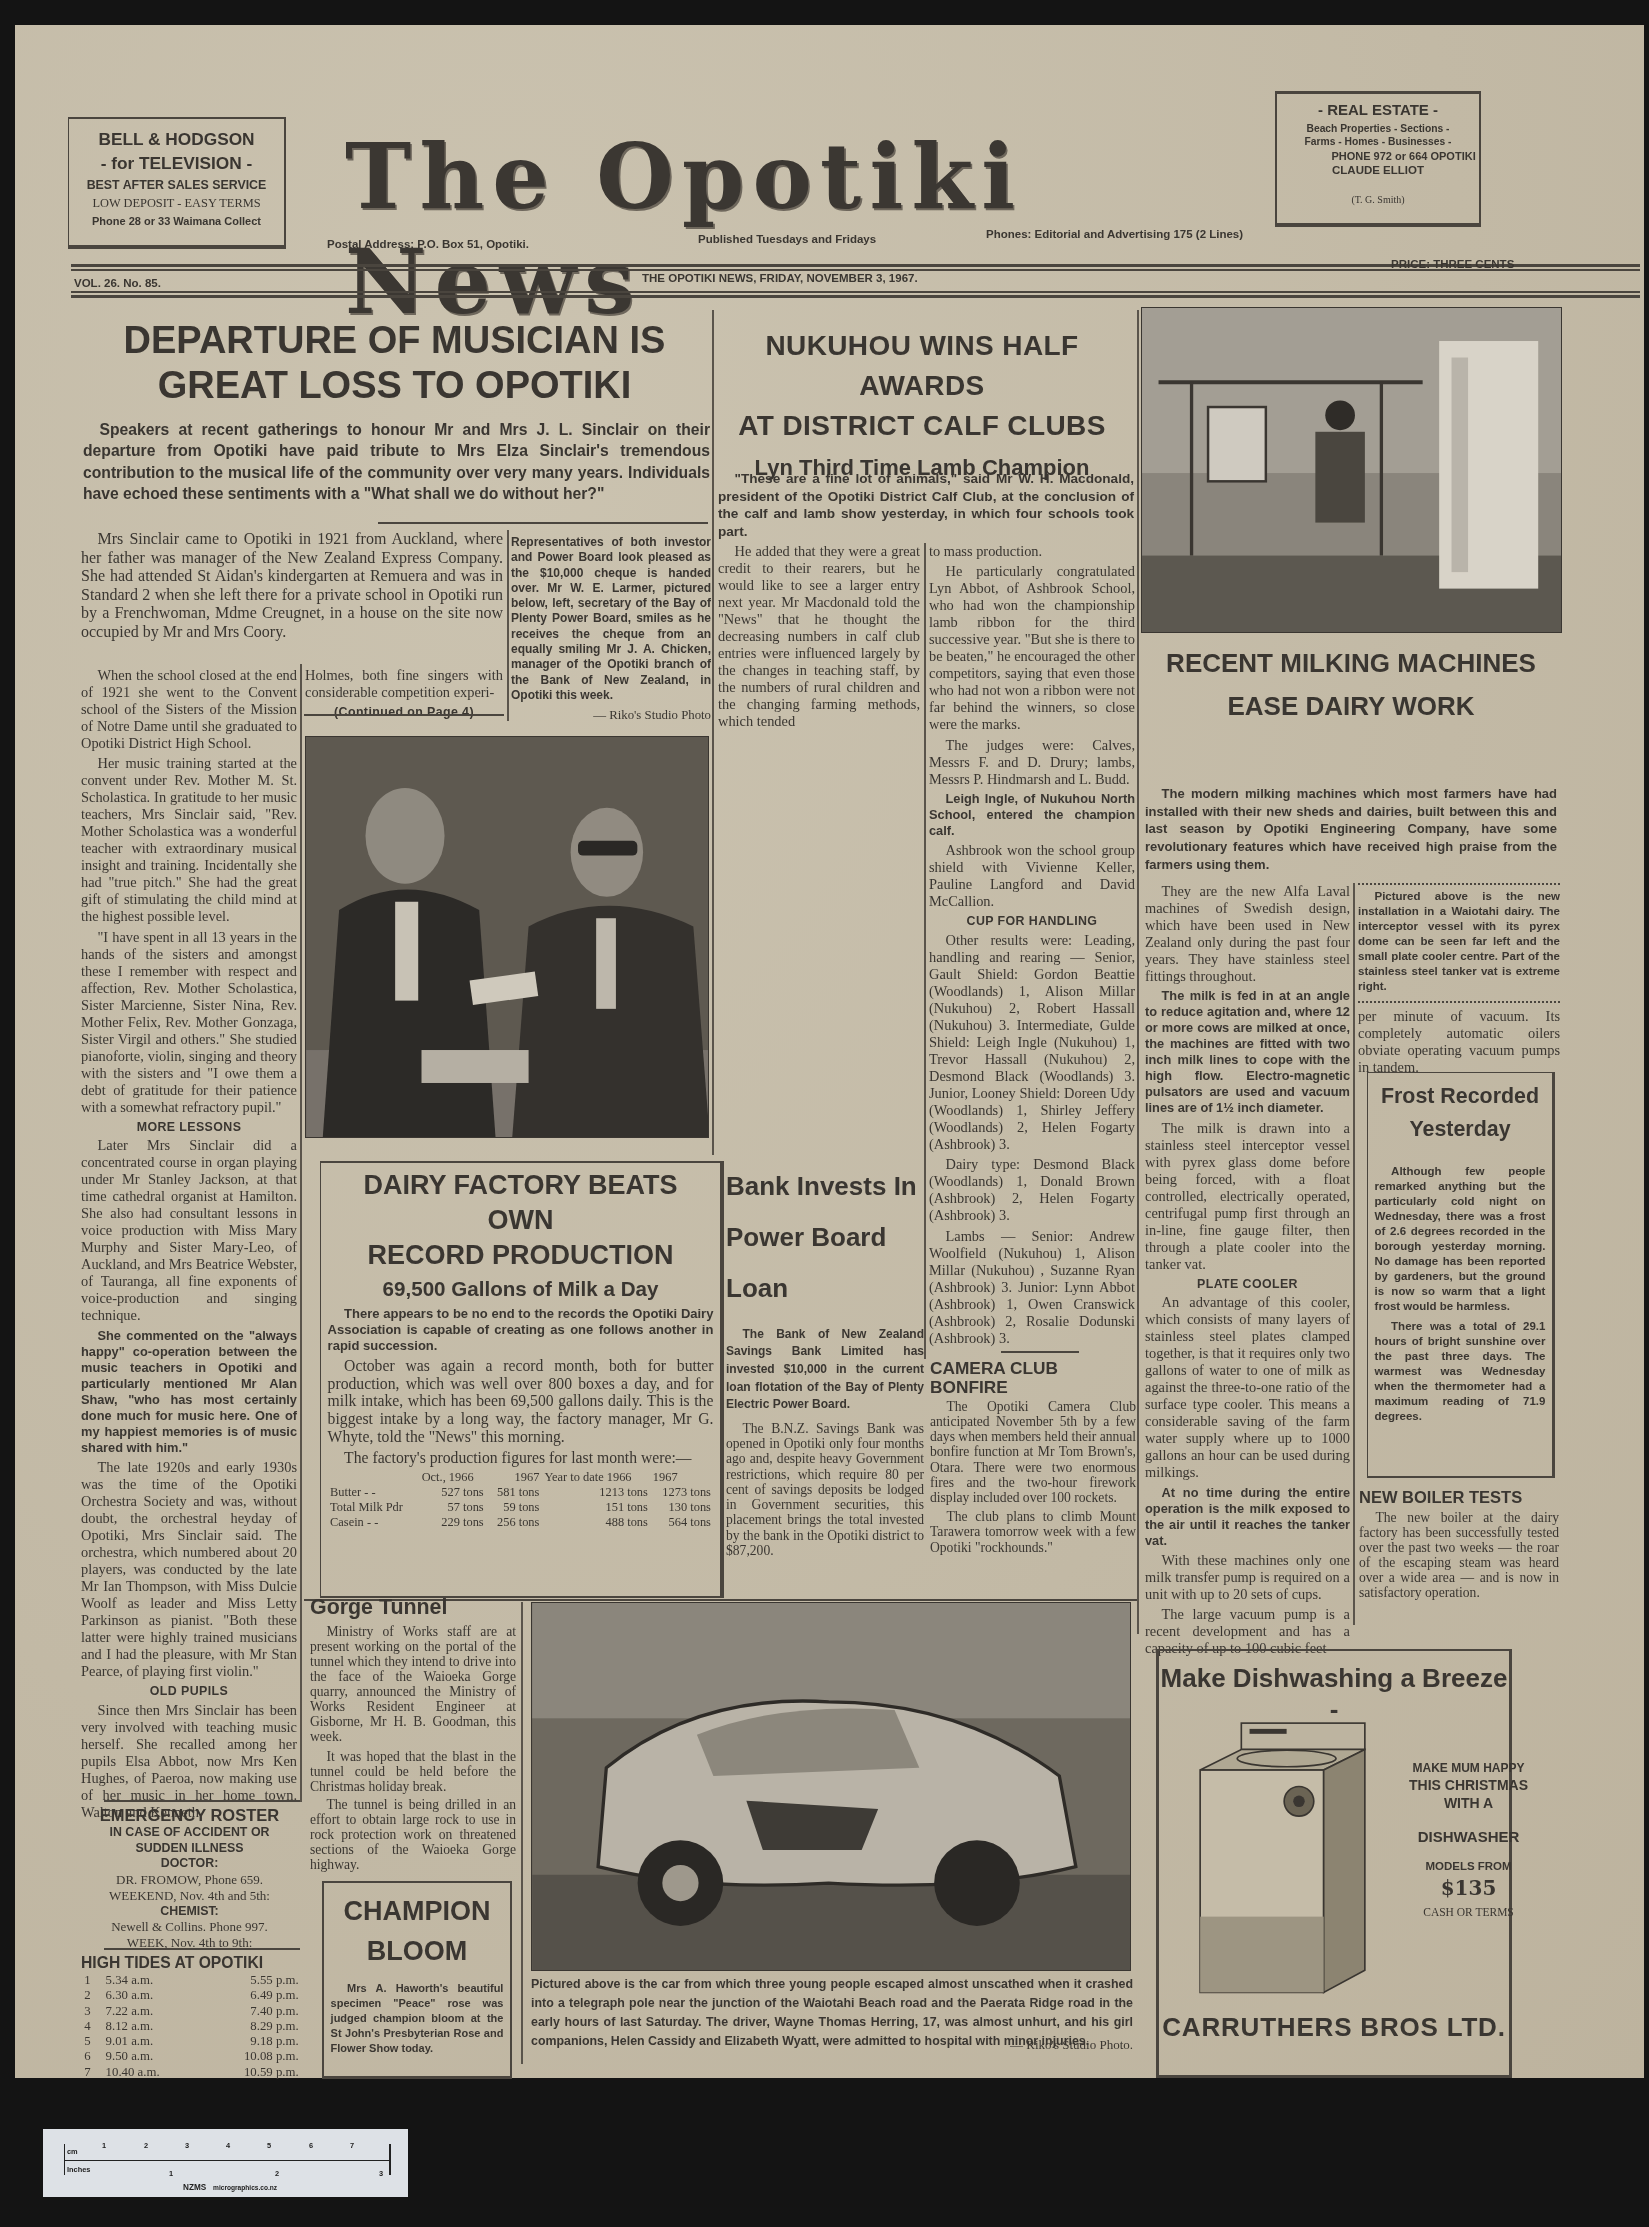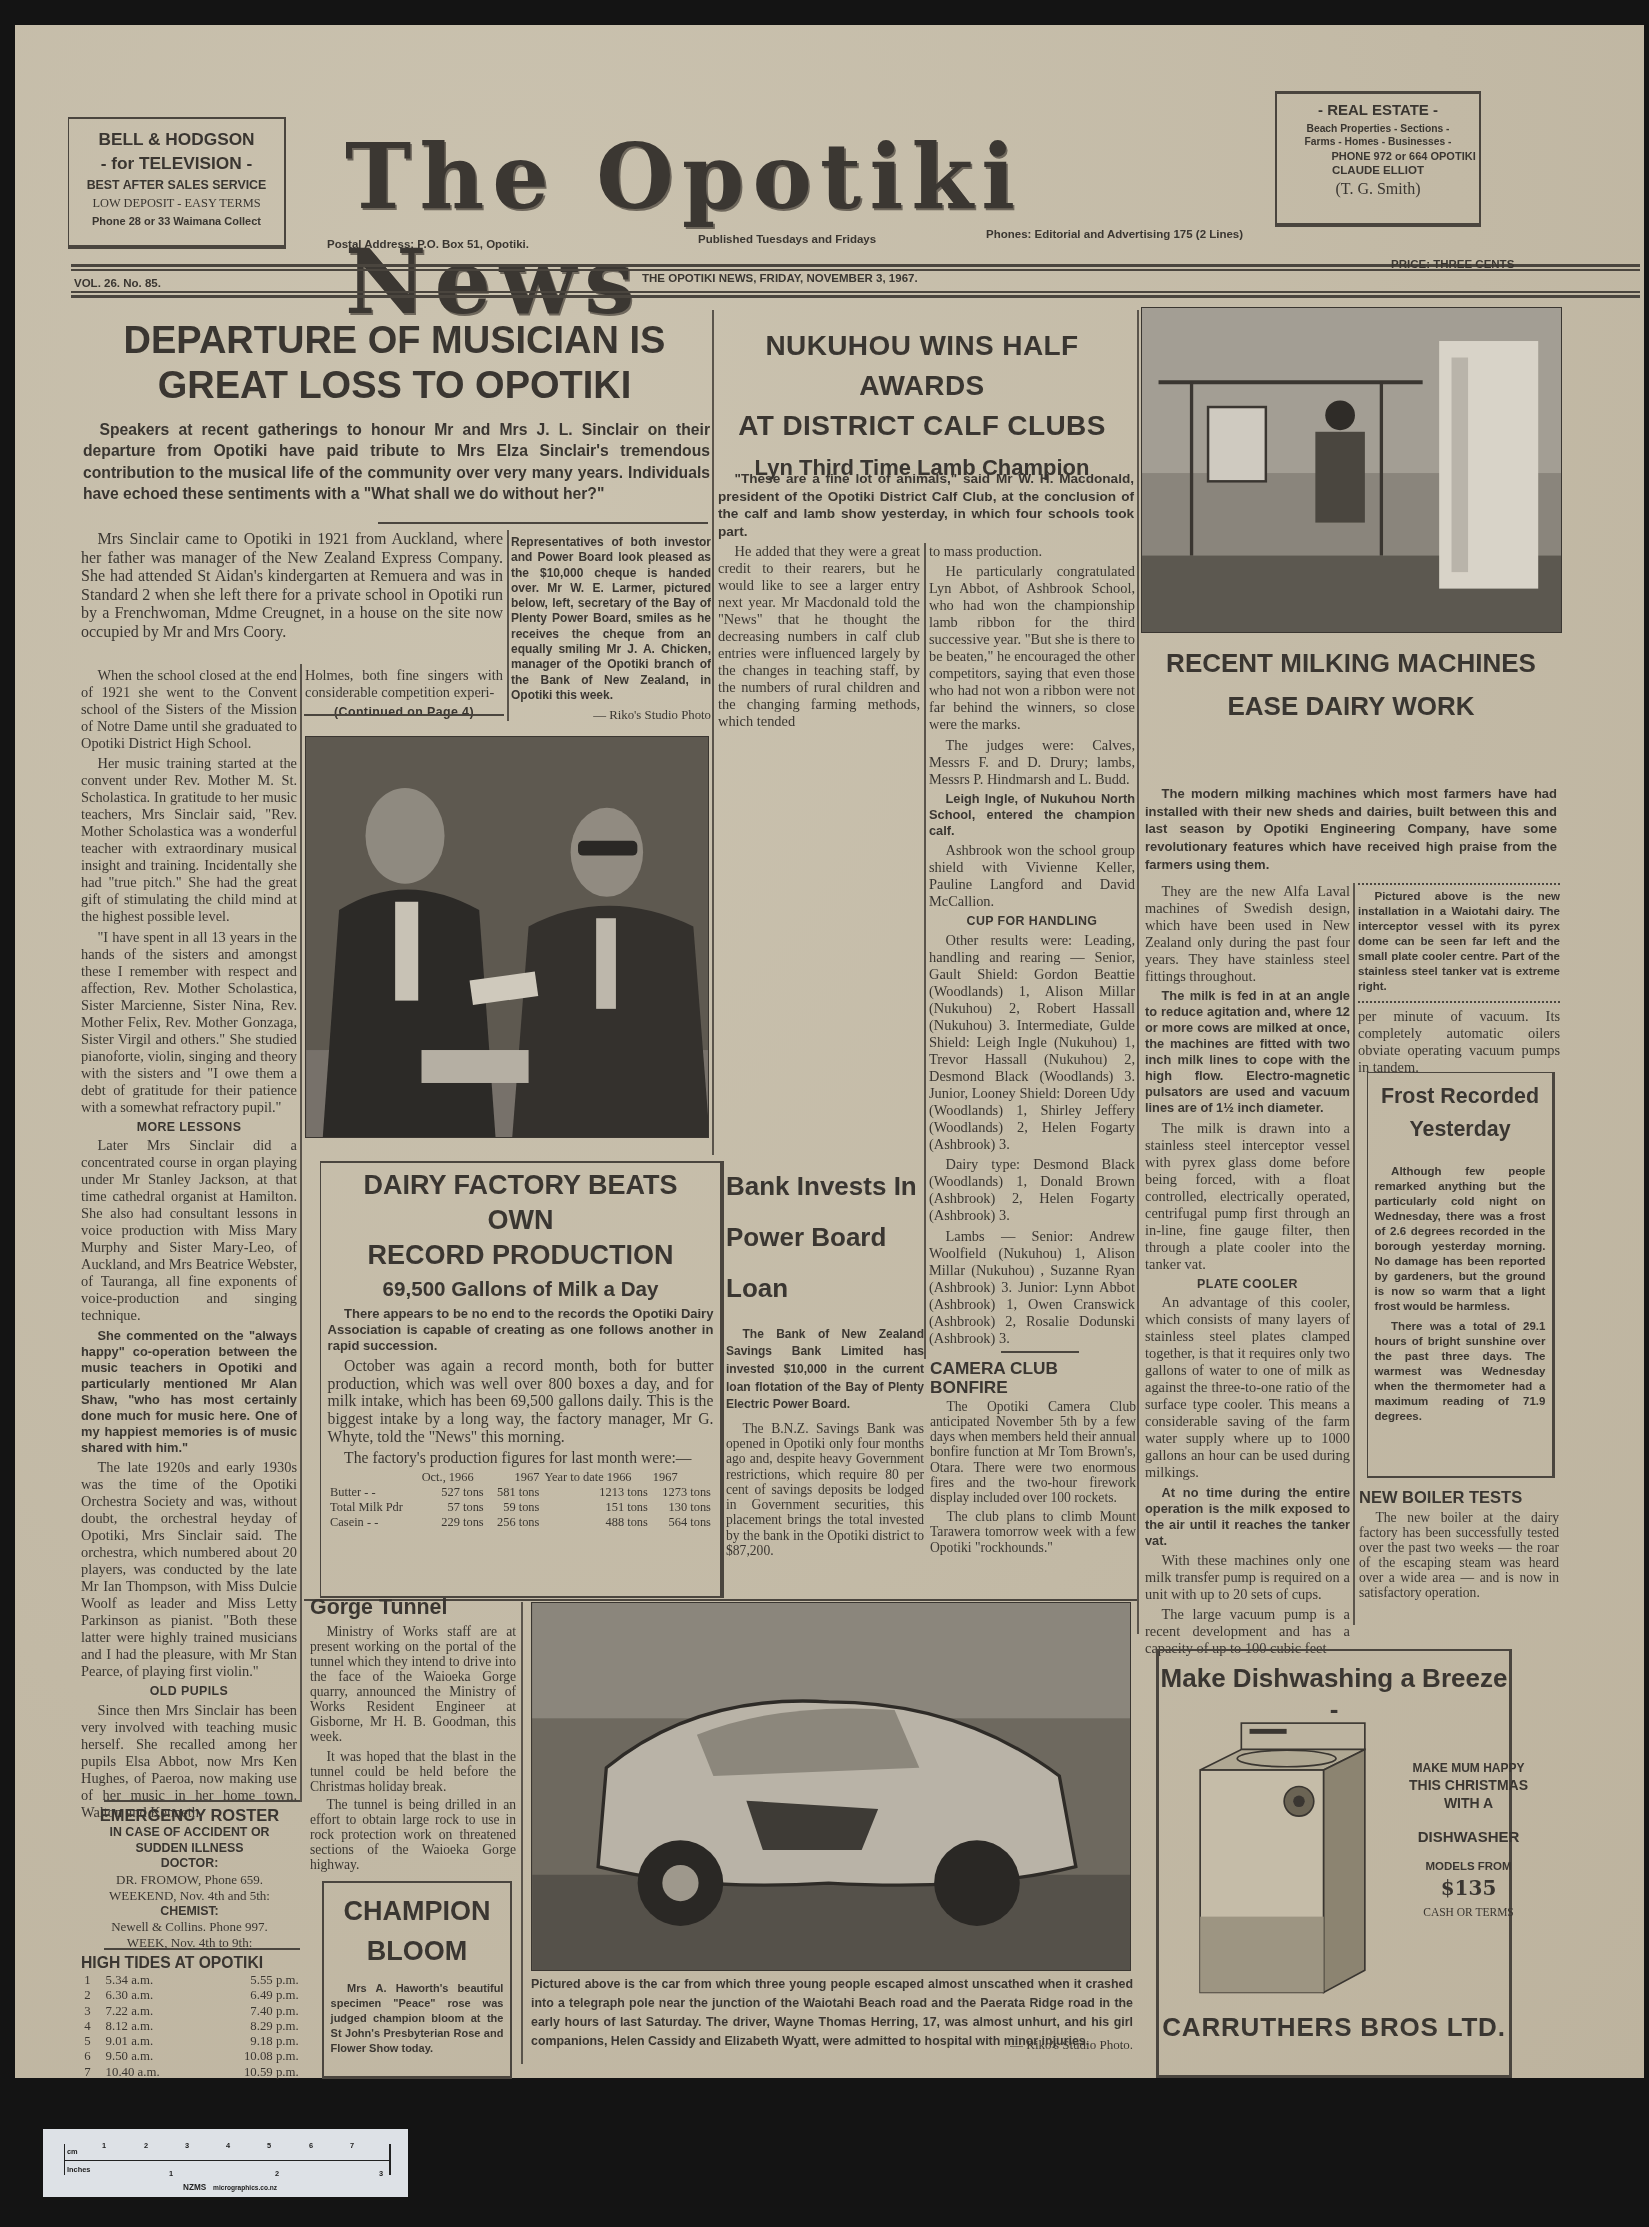--- a/index.html
+++ b/index.html
@@ -44,21 +44,21 @@
   <div class="cond abs" style="left:312px;top:213px;font-size:11.5px;">Postal Address: P.O. Box 51, Opotiki.</div>
   <div class="cond abs" style="left:683px;top:208px;font-size:11.5px;">Published Tuesdays and Fridays</div>
   <div class="cond abs" style="left:971px;top:203px;font-size:11.5px;">Phones: Editorial and Advertising 175 (2 Lines)</div>
 
   <div class="box" style="left:1260px;top:66px;width:206px;height:136px;border-width:3.3px 2.5px 4.1px 2.5px;padding:6.6px 3.3px;text-align:center;">
     <div class="cond" style="font-size:15px;">- REAL ESTATE -</div>
     <div class="cond" style="font-size:10.3px;margin-top:5px;">Beach Properties - Sections -</div>
     <div class="cond" style="font-size:10.3px;margin-top:2.5px;">Farms - Homes - Businesses -</div>
     <div class="cond" style="font-size:11px;margin-top:2.5px;text-align:right;">PHONE 972 or 664 OPOTIKI</div>
     <div class="cond" style="font-size:11.5px;margin-top:2.5px;">CLAUDE ELLIOT</div>
-    <div style="font-size:16px;margin-top:4px;">(T. G. Smith)</div>
+    <div style="font-size:10px;margin-top:18px;">(T. G. Smith)</div>
   </div>
 
   <div class="hr" style="left:56px;top:239px;width:1569px;height:2.5px;"></div>
   <div class="hr" style="left:56px;top:244px;width:1569px;height:1.6px;"></div>
   <div class="cond abs" style="left:59px;top:252px;font-size:11.5px;">VOL. 26. No. 85.</div>
   <div class="cond abs" style="left:627px;top:247px;font-size:11.5px;">THE OPOTIKI NEWS, FRIDAY, NOVEMBER 3, 1967.</div>
   <div class="cond abs" style="left:1376px;top:233px;font-size:11.5px;">PRICE: THREE CENTS</div>
   <div class="hr" style="left:56px;top:266px;width:1569px;height:1.6px;"></div>
   <div class="hr" style="left:56px;top:270px;width:1569px;height:2.5px;"></div>
 

